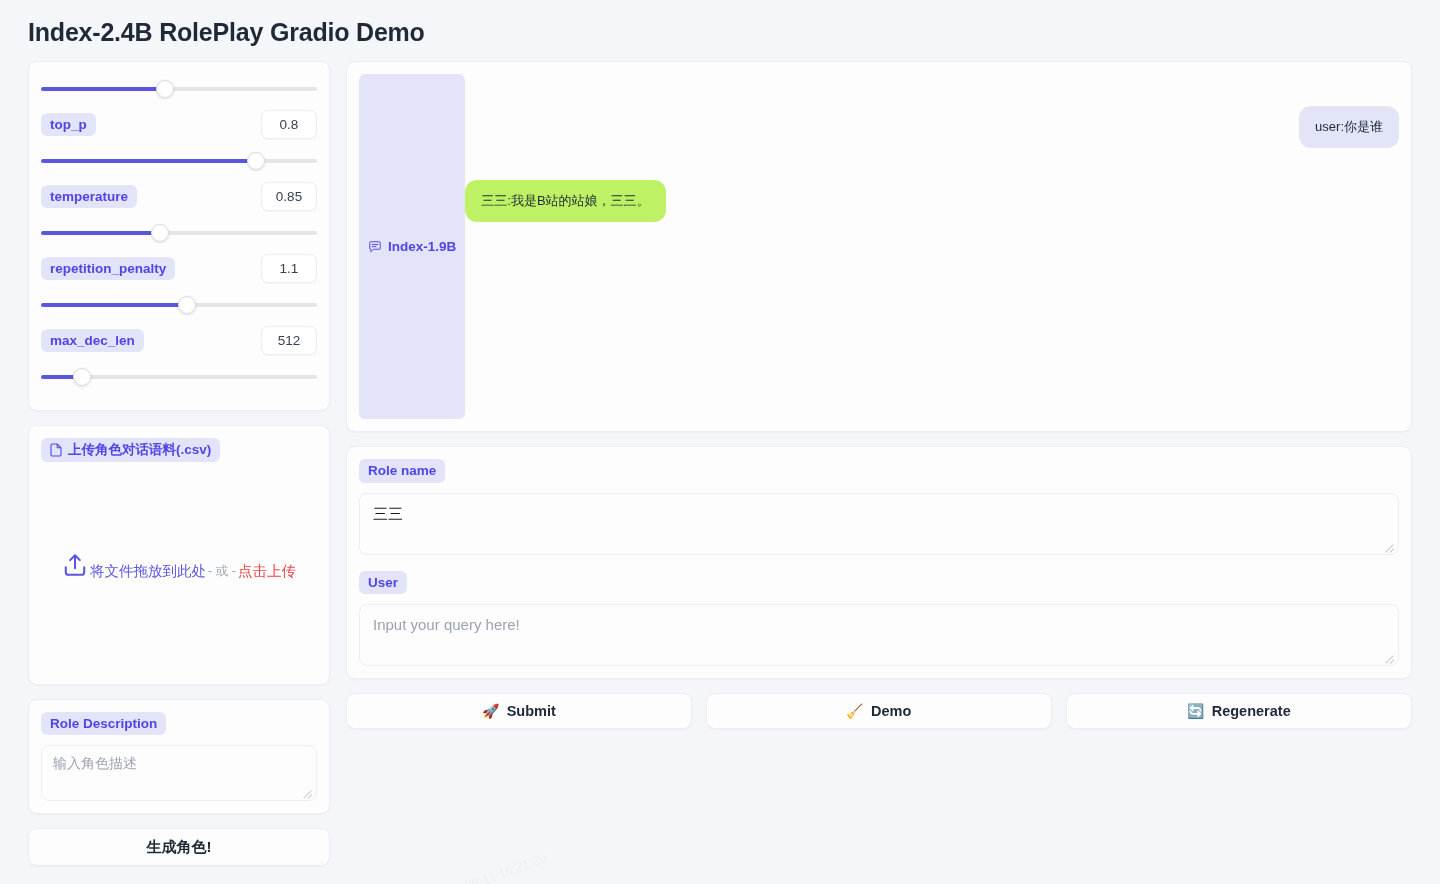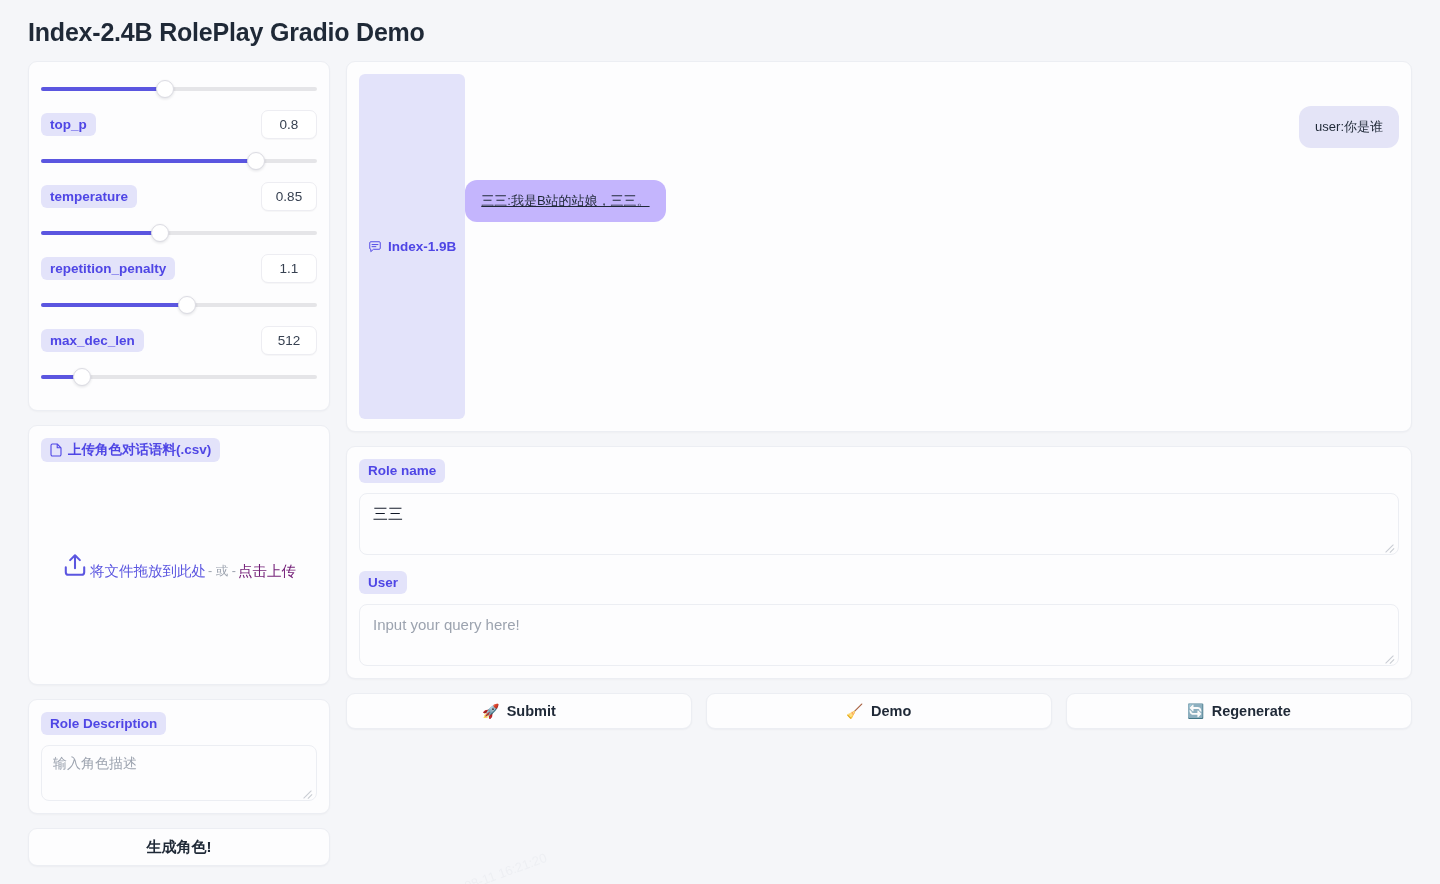--- a/index.html
+++ b/index.html
@@ -142,21 +142,21 @@
     flex-direction: row;
     align-items: center;
     justify-content: center;
     gap: 2px;
     color: #5b56e0;
     cursor: pointer;
   }
   .dropzone .up-icon { margin-bottom: 10px; }
   .dz-line1 { font-size: 14.5px; color: #5b56e0; font-weight: 500; }
   .dz-or { font-size: 12.5px; color: #9ca3af; margin: 5px 0; }
-  .dz-line2 { font-size: 14.5px; color: #701a75; font-weight: 500; }
+  .dz-line2 { font-size: 14.5px; color: #ef4444; font-weight: 500; }
 
   
   .rd-panel { padding: 12px; }
   .textarea-box {
     margin-top: 10px;
     background: #fdfdfe;
     border: 1px solid #eceef3;
     border-radius: 8px;
     padding: 9px 11px;
     position: relative;
@@ -218,21 +218,21 @@
   .msg-row.bot  { justify-content: flex-start; }
   .bubble {
     max-width: 70%;
     padding: 12px 16px;
     border-radius: 12px;
     font-size: 13px;
     line-height: 1.4;
     color: #1f2937;
   }
   .bubble.user { background: #e4e4f7; }
-  .bubble.bot  { background: #c4b5fd; text-decoration: underline; }
+  .bubble.bot  { background: #bef264; }
   .spacer-top { height: 22px; }
 
   
   .io-panel { padding: 12px; }
   .io-block + .io-block { margin-top: 16px; }
   .io-box {
     margin-top: 10px;
     background: #fdfdfe;
     border: 1px solid #eceef3;
     border-radius: 8px;

